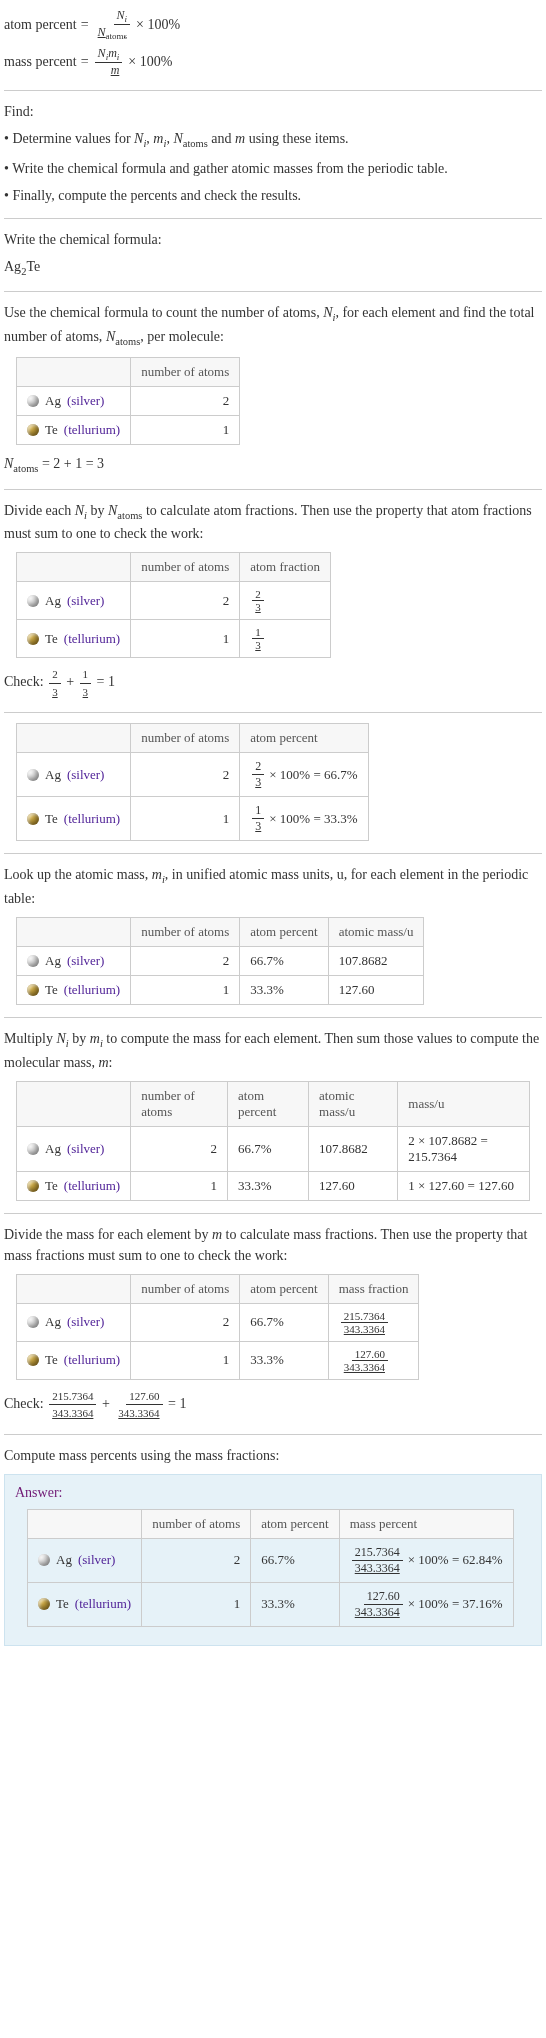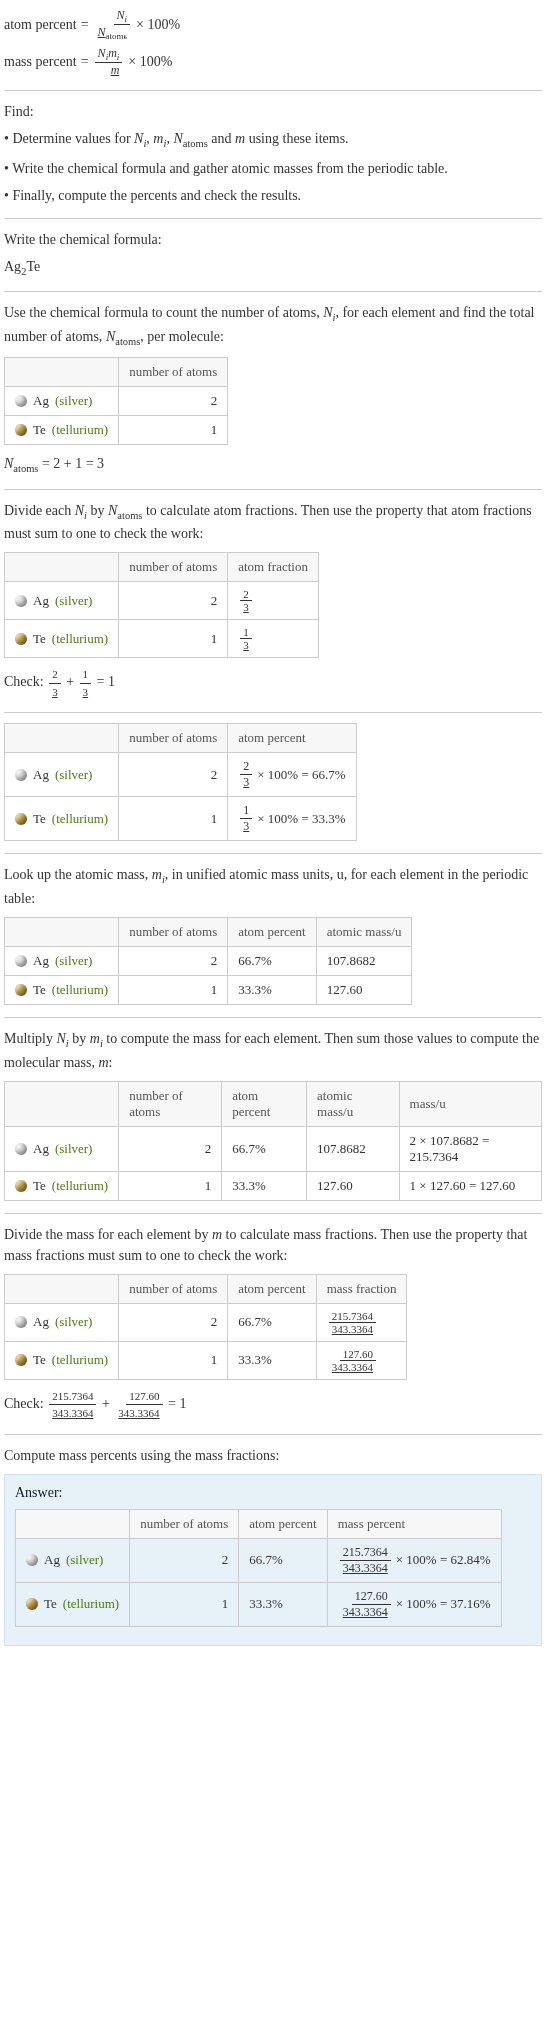--- a/index.html
+++ b/index.html
@@ -23,21 +23,21 @@
     font-size: 12px;
     margin: 0 2px;
   }
   .frac .num { border-bottom: 1px solid #333; padding: 0 3px; }
   .frac .den { padding: 0 3px; text-decoration: underline; }
   .frac-sm { font-size: 11px; }
   .sub { vertical-align: sub; font-size: 0.75em; }
   .ital { font-style: italic; }
   table {
     border-collapse: collapse;
-    margin: 8px 0;
+    margin: 8px 12px;
     font-size: 13px;
     padding-left: 24px;
   }
   th, td {
     border: 1px solid #ccc;
     padding: 6px 10px;
     text-align: left;
     vertical-align: middle;
   }
   th {
@@ -47,28 +47,28 @@
   }
   td.num-col { text-align: right; }
   .element-cell { display: flex; align-items: center; gap: 6px; white-space: nowrap; }
   .dot {
     width: 12px; height: 12px; border-radius: 50%;
     display: inline-block;
     box-shadow: inset -2px -2px 4px rgba(0,0,0,0.3), inset 2px 2px 3px rgba(255,255,255,0.6);
   }
   .dot-ag { background: radial-gradient(circle at 30% 30%, #eee, #aaa); }
   .dot-te { background: radial-gradient(circle at 30% 30%, #d4b24c, #8a6a1a); }
-  .elem-name { color: #4d7c0f; }
+  .elem-name { color: #4c1d95; }
   .answer-box {
     background: #e6f2f8;
     border: 1px solid #cde3ef;
     padding: 10px;
     margin-top: 8px;
   }
-  .answer-label { color: #0f172a; margin-bottom: 6px; }
+  .answer-label { color: #701a75; margin-bottom: 6px; }
   .cell-frac-row { display: flex; align-items: center; gap: 3px; flex-wrap: wrap; }
 </style>
 </head>
 <body>
 
 <div class="section">
   <div class="formula-line">
     <span>atom percent</span>
     <span> = </span>
     <span class="frac">

